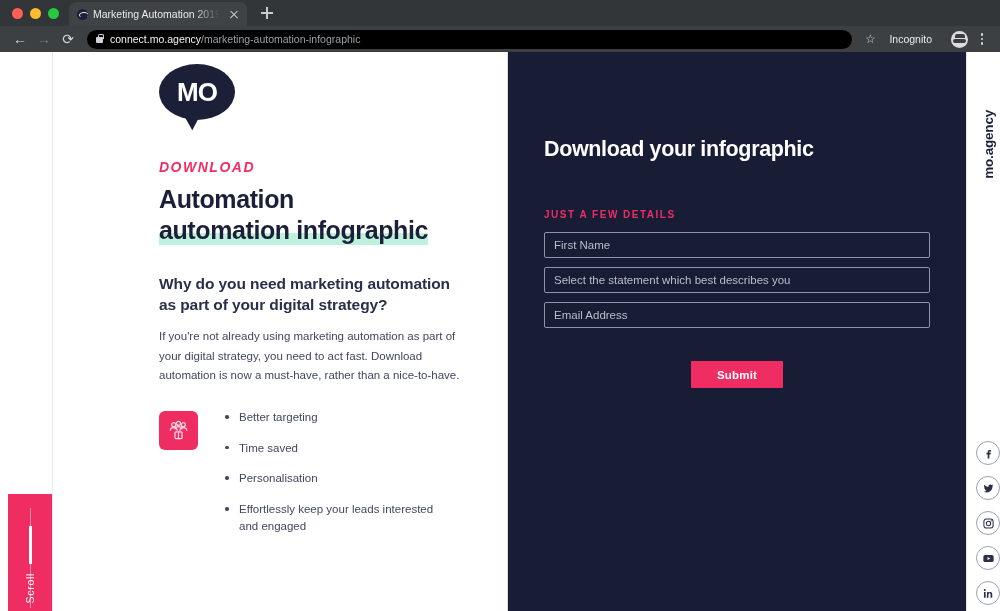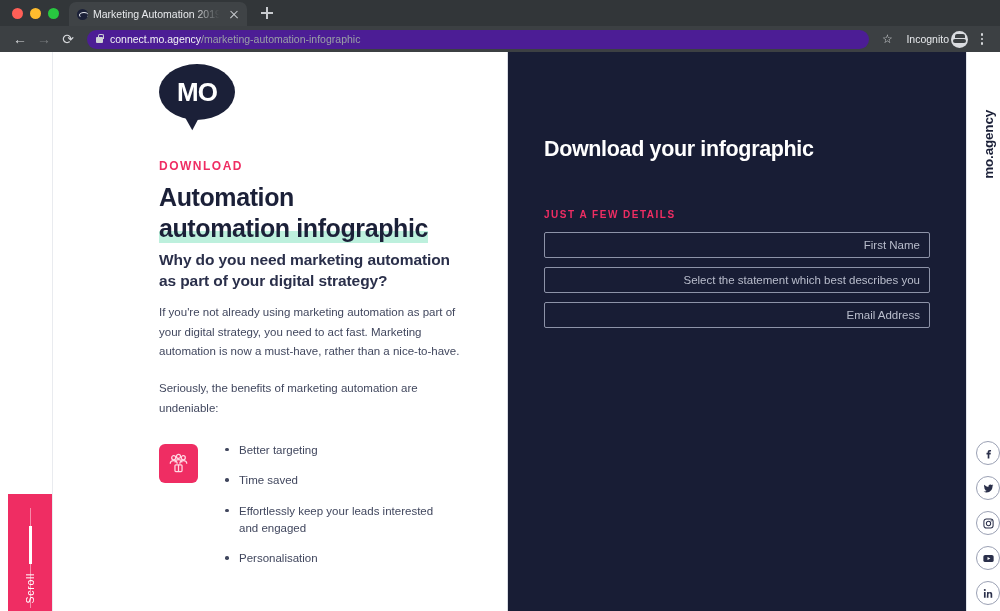--- a/index.html
+++ b/index.html
@@ -72,41 +72,41 @@
     display: flex; align-items: center; gap: 0; padding: 0 8px;
   }
   .navbtn {
     width: 24px; height: 24px; position: relative; cursor: pointer;
     display: flex; align-items: center; justify-content: center;
     color: #d6d8db; font-size: 14px; line-height: 1;
   }
   .navbtn.disabled { color: #76797c; }
 
   .omnibox {
-    flex: 1; height: 19px; background: #4c1d95; border-radius: 10px;
+    flex: 1; height: 19px; background: #000000; border-radius: 10px;
     display: flex; align-items: center; padding: 0 9px; margin: 0 7px;
     gap: 7px; overflow: hidden;
   }
   .lock {
     width: 7px; height: 6px; background: #cfd2d6; border-radius: 1px;
     position: relative; flex: 0 0 7px; margin-top: 2px;
   }
   .lock::before {
     content:''; position:absolute; left:1.5px; top:-3.3px;
     width:4px; height:4px; border:1.2px solid #cfd2d6;
     border-bottom:none; border-radius: 2px 2px 0 0;
   }
   .url { font-size: 10.5px; white-space: nowrap; }
   .url .host { color: #f1f3f4; }
   .url .path { color: #9aa0a6; }
 
   .star {
     width: 22px; color: #d6d8db; font-size: 12px; text-align: center; cursor: pointer;
   }
-  .incognito-wrap { display: flex; align-items: center; gap: 2px; margin-left: 8px; cursor: pointer; }
+  .incognito-wrap { display: flex; align-items: center; gap: 19px; margin-left: 8px; cursor: pointer; }
   .incognito-label { font-size: 10.5px; color: #e8eaed; }
   .incognito-icon {
     width: 17px; height: 17px; border-radius: 50%; background: #dadce0;
     position: relative; overflow: hidden; flex: 0 0 17px;
   }
   .incognito-icon::before { 
     content:''; position:absolute; left:3.5px; top:3px; width:10px; height:4.2px;
     background:#3c4043; border-radius: 2px 2px 0 0;
   }
   .incognito-icon::after { 
@@ -173,36 +173,36 @@
     transform: rotate(-8deg);
   }
   .logo-text {
     position: absolute; left: 0; top: 0; width: 76px; height: 56px;
     display: flex; align-items: center; justify-content: center;
     color: #fff; font-size: 26px; font-weight: 700; letter-spacing: -1px;
     font-family: "Liberation Sans", sans-serif;
   }
 
   .eyebrow {
-    margin-top: 29px; color: #ef2d63; font-size: 12px;
-    font-weight: 700; letter-spacing: 1.5px;
+    margin-top: 29px; color: #ef2d63; font-size: 14px;
+    font-weight: 700; letter-spacing: 1.5px; font-style: italic;
   }
 
   h1.title {
     margin-top: 9px; font-size: 25px; line-height: 1.24;
     color: #1b2038; font-weight: 700; letter-spacing: -.4px;
   }
   h1.title .hl {
     background: linear-gradient(to top, #bdf0dd 0%, #bdf0dd 42%, transparent 42%);
     padding-bottom: 1px;
     margin-top: 43px;
   }
 
   h2.subtitle {
-    margin-top: 5px; font-size: 15.5px; line-height: 1.38;
+    margin-top: 27px; font-size: 15.5px; line-height: 1.38;
     color: #2a2f4a; font-weight: 600; letter-spacing: -.1px;
   }
 
   p.body {
     margin-top: 11px; font-size: 11.5px; line-height: 1.72;
     color: #41475e;
   }
   p.body.spaced { margin-top: 17px; }
 
   .benefit-row { margin-top: 25px; display: flex; gap: 25px; align-items: flex-start; }
@@ -236,21 +236,21 @@
   .form-label {
     margin-top: 47px; color: #ef2d63; font-size: 10px;
     font-weight: 700; letter-spacing: 1.5px;
   }
   .form-area { margin-top: 12px; }
   .field-row { display: flex; gap: 10px; }
   .field {
     height: 26px; border: 1px solid #8d93a8; background: transparent;
     border-radius: 2px; width: 100%;
     color: #b9bdcc; font-size: 11.5px; font-family: "Liberation Sans", sans-serif;
-    padding: 0 9px; margin-bottom: 9px; outline: none; text-align: right;
+    padding: 0 9px; margin-bottom: 9px; outline: none;
   }
   .field::placeholder { color: #b9bdcc; opacity: 1; }
   .btn-wrap { display: flex; justify-content: center; margin-top: 24px; }
   .submit-btn {
     background: #ef2d63; border: none; color: #fff;
     font-size: 11.5px; font-weight: 700; letter-spacing: .2px;
     padding: 0 26px; height: 27px; cursor: pointer; border-radius: 1px;
     font-family: "Liberation Sans", sans-serif;
   }
 
@@ -336,58 +336,60 @@
 
       <div class="eyebrow">DOWNLOAD</div>
 
       <h1 class="title">
         <span>Automation</span><br>
         <span class="hl">automation infographic</span>
       </h1>
 
       <h2 class="subtitle">Why do you need marketing automation as part of your digital strategy?</h2>
 
-      <p class="body">If you're not already using marketing automation as part of your digital strategy, you need to act fast. Marketing automation is now a must-have, rather than a nice-to-have.</p>
-      <p class="body spaced">Seriously, the benefits of marketing automation are undeniable:</p>
+      <p class="body">If you're not already using marketing automation as part of your digital strategy, you need to act fast. Download automation is now a must-have, rather than a nice-to-have.</p>
 
       <div class="benefit-row">
         <div class="benefit-icon">
           <svg width="23" height="23" viewBox="0 0 24 24" fill="none" stroke="#ffd9e4" stroke-width="1.3">
             <circle cx="7" cy="6" r="2.1"></circle>
             <circle cx="17" cy="6" r="2.1"></circle>
             <circle cx="12" cy="4.6" r="2.1"></circle>
             <path d="M3.4 12.2c0-2 1.7-3.2 3.6-3.2s3.6 1.2 3.6 3.2"></path>
             <path d="M13.4 12.2c0-2 1.7-3.2 3.6-3.2s3.6 1.2 3.6 3.2"></path>
             <path d="M8.5 11c0-2 1.6-3.1 3.5-3.1s3.5 1.1 3.5 3.1"></path>
             <rect x="8.3" y="13.4" width="7.4" height="7" rx="1"></rect>
             <path d="M12 13.4v7"></path>
           </svg>
         </div>
         <ul class="benefit-list">
           <li>Better targeting</li>
           <li>Time saved</li>
+          <li>Personalisation</li>
           <li>Effortlessly keep your leads interested and engaged</li>
-          <li>Personalisation</li>
         </ul>
       </div>
 
     </div>
 
     <div class="panel-divider"></div>
 
     <div class="right-panel">
       <h2 class="panel-title">Download your infographic</h2>
       <div class="form-label">JUST A FEW DETAILS</div>
 
       <div class="form-area">
         <div class="field-row">
           <input class="field" type="text" placeholder="First Name" style="">
         </div>
         <input class="field" type="text" placeholder="Select the statement which best describes you" style="">
         <input class="field" type="text" placeholder="Email Address" style="">
+        <div class="btn-wrap">
+          <button class="submit-btn">Submit</button>
+        </div>
       </div>
     </div>
 
     <div class="rail">
       <div class="rail-brand">
         <span>mo.agency</span>
       </div>
       <div class="rail-socials">
         <a class="soc">
           <svg width="13" height="13" viewBox="0 0 24 24" fill="#2a2f4a">

